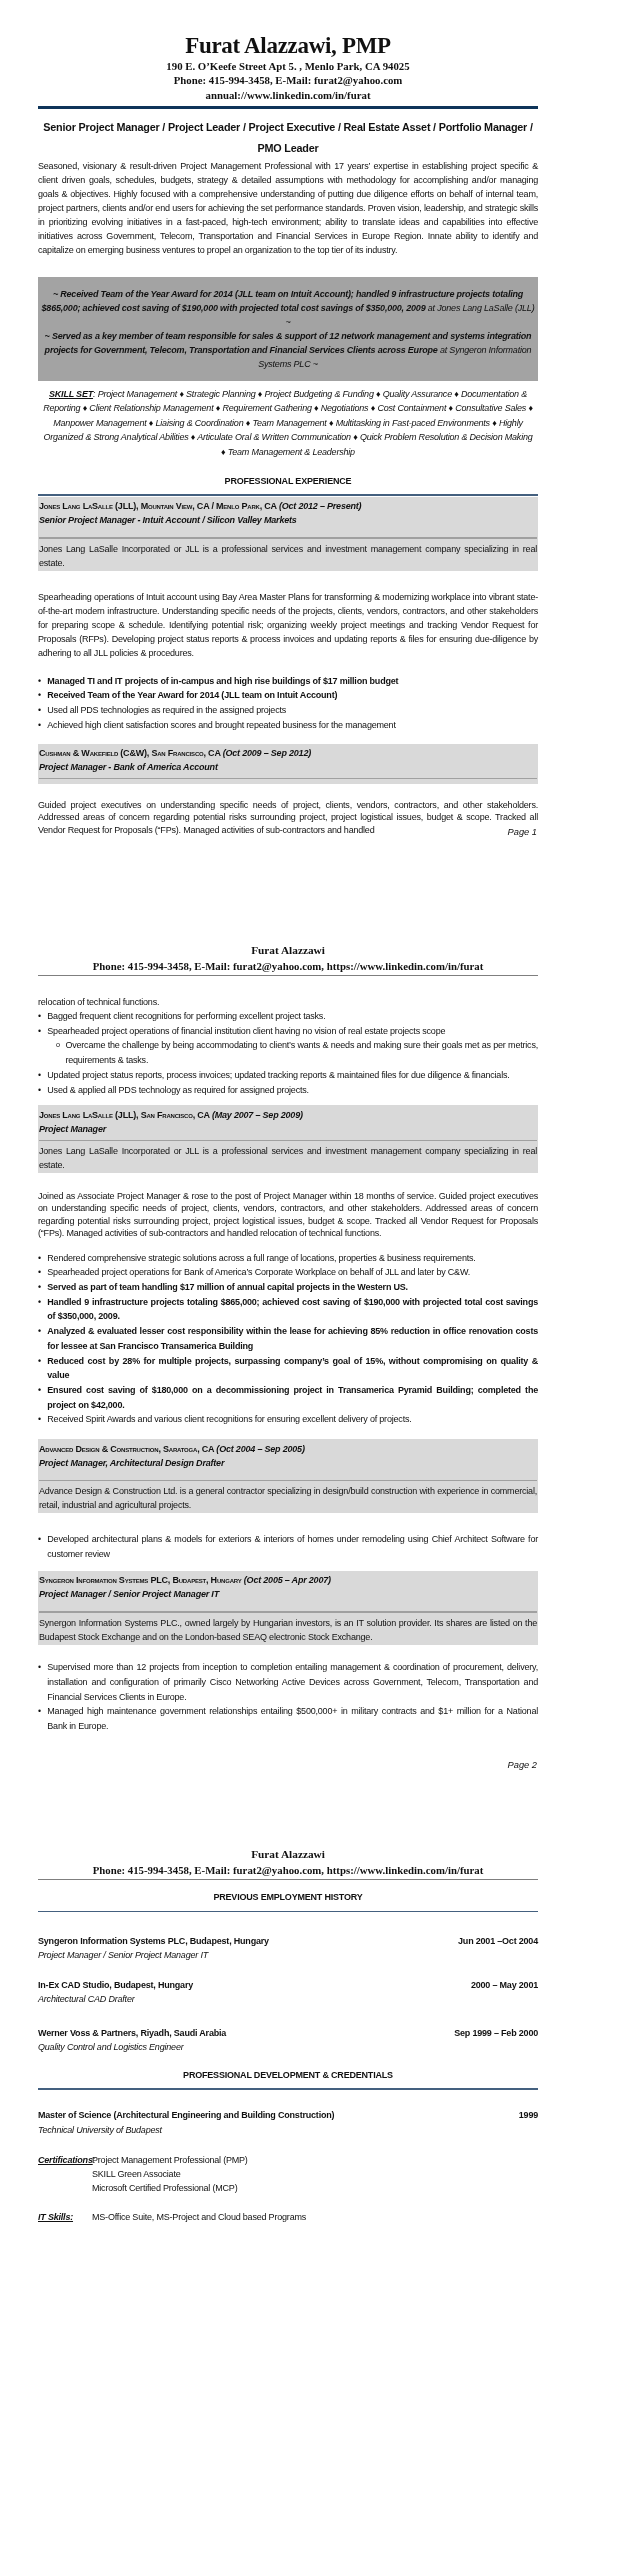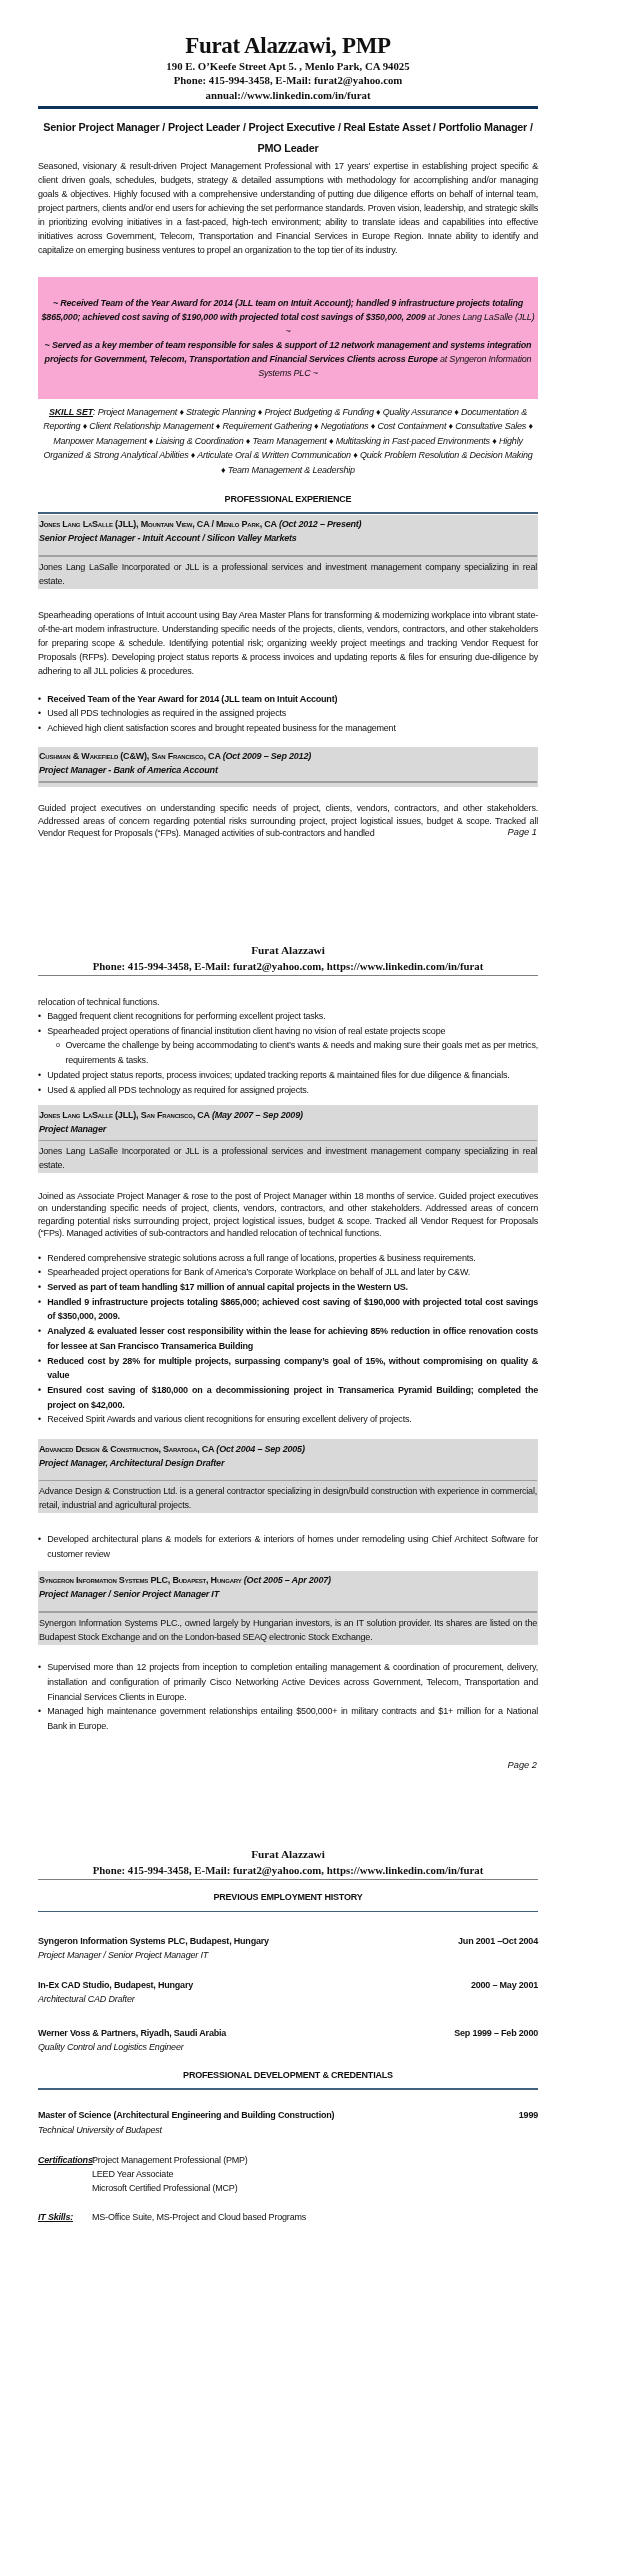--- a/index.html
+++ b/index.html
@@ -16,21 +16,21 @@
 
   
   .hdr2 { text-align: center; padding-top: 40px; }
   .hdr2 .name { font-family: "Liberation Serif", serif; font-weight: bold; font-size: 11.3px; line-height: 15.5px; }
   .hdr2 .line { font-family: "Liberation Serif", serif; font-weight: bold; font-size: 10.8px; line-height: 14.4px; }
   .rule-gray { height: 1px; background: #7f7f7f; margin-top: 2.1px; }
 
   .headline { text-align: center; font-weight: bold; font-size: 10.8px; line-height: 20.6px; margin-top: 8.2px; letter-spacing: -0.2px; }
   .summary { text-align: justify; font-size: 9px; line-height: 14px; margin-top: 1px; letter-spacing: -0.2px; }
 
-  .awards { background: #f9a8d4; text-align: center; font-size: 9px; line-height: 14px; padding: 19px 1px; margin-top: 19.6px; letter-spacing: -0.2px; }
+  .awards { background: #a3a3a3; text-align: center; font-size: 9px; line-height: 14px; padding: 10px 1px; margin-top: 19.6px; letter-spacing: -0.2px; }
   .awards b { font-style: italic; }
   .awards i { font-weight: normal; }
 
   .skills { text-align: center; font-style: italic; font-size: 9px; line-height: 14.4px; margin-top: 6.2px; letter-spacing: -0.2px; padding: 0 4.1px; }
   .skills .lbl { font-weight: bold; text-decoration: underline; }
 
   .sec-title { text-align: center; font-weight: bold; font-size: 9px; line-height: 12.4px; margin-top: 15.5px; letter-spacing: -0.2px; }
   .sec-rule { height: 1.5px; background: #44607f; margin-top: 7.2px; }
 
   .job-box { background: #d9d9d9; padding: 2.1px 1px 1px 1px; margin-top: 1px; }
@@ -92,20 +92,21 @@
   <div class="sec-rule"></div>
 
   <div class="job-box">
     <div class="co"><span>Jones Lang LaSalle (JLL), Mountain View, CA / Menlo Park, CA</span> <span class="dates">(Oct 2012 – Present)</span></div>
     <div class="role">Senior Project Manager - Intuit Account / Silicon Valley Markets</div>
     <div class="sep"></div>
     <div class="desc">Jones Lang LaSalle Incorporated or JLL is a professional services and investment management company specializing in real estate.</div>
   </div>
   <div class="para" style="margin-top:19.6px">Spearheading operations of Intuit account using Bay Area Master Plans for transforming &amp; modernizing workplace into vibrant state-of-the-art modern infrastructure. Understanding specific needs of the projects, clients, vendors, contractors, and other stakeholders for preparing scope &amp; schedule. Identifying potential risk; organizing weekly project meetings and tracking Vendor Request for Proposals (RFPs). Developing project status reports &amp; process invoices and updating reports &amp; files for ensuring due-diligence by adhering to all JLL policies &amp; procedures.</div>
   <ul class="bl" style="margin-top:13.4px">
+    <li class="b">Managed TI and IT projects of in-campus and high rise buildings of $17 million budget</li>
     <li class="b">Received Team of the Year Award for 2014 (JLL team on Intuit Account)</li>
     <li>Used all PDS technologies as required in the assigned projects</li>
     <li>Achieved high client satisfaction scores and brought repeated business for the management</li>
   </ul>
 
   <div class="job-box" style="margin-top:11.3px">
     <div class="co"><span>Cushman &amp; Wakefield (C&amp;W), San Francisco, CA</span> <span class="dates">(Oct 2009 – Sep 2012)</span></div>
     <div class="role">Project Manager - Bank of America Account</div>
     <div class="sep tight"></div>
   </div>
@@ -213,21 +214,21 @@
         <span class="l">Master of Science (Architectural Engineering and Building Construction)</span>
         <span class="r">1999</span>
       </div>
     <div class="hist-sub">Technical University of Budapest</div>
   </div>
 
   <div class="cred-row" style="margin-top:16.5px">
     <div class="lbl"><u>Certifications</u><span style="font-weight:normal;font-style:normal">:</span></div>
     <div class="vals">
       <div>Project Management Professional (PMP)</div>
-      <div>LEED Year Associate</div>
+      <div>SKILL Green Associate</div>
       <div>Microsoft Certified Professional (MCP)</div>
     </div>
   </div>
 
   <div class="cred-row" style="margin-top:14.4px">
     <div class="lbl"><u>IT Skills:</u></div>
     <div class="vals">
         <div>MS-Office Suite, MS-Project and Cloud based Programs</div>
       </div>
   </div>

